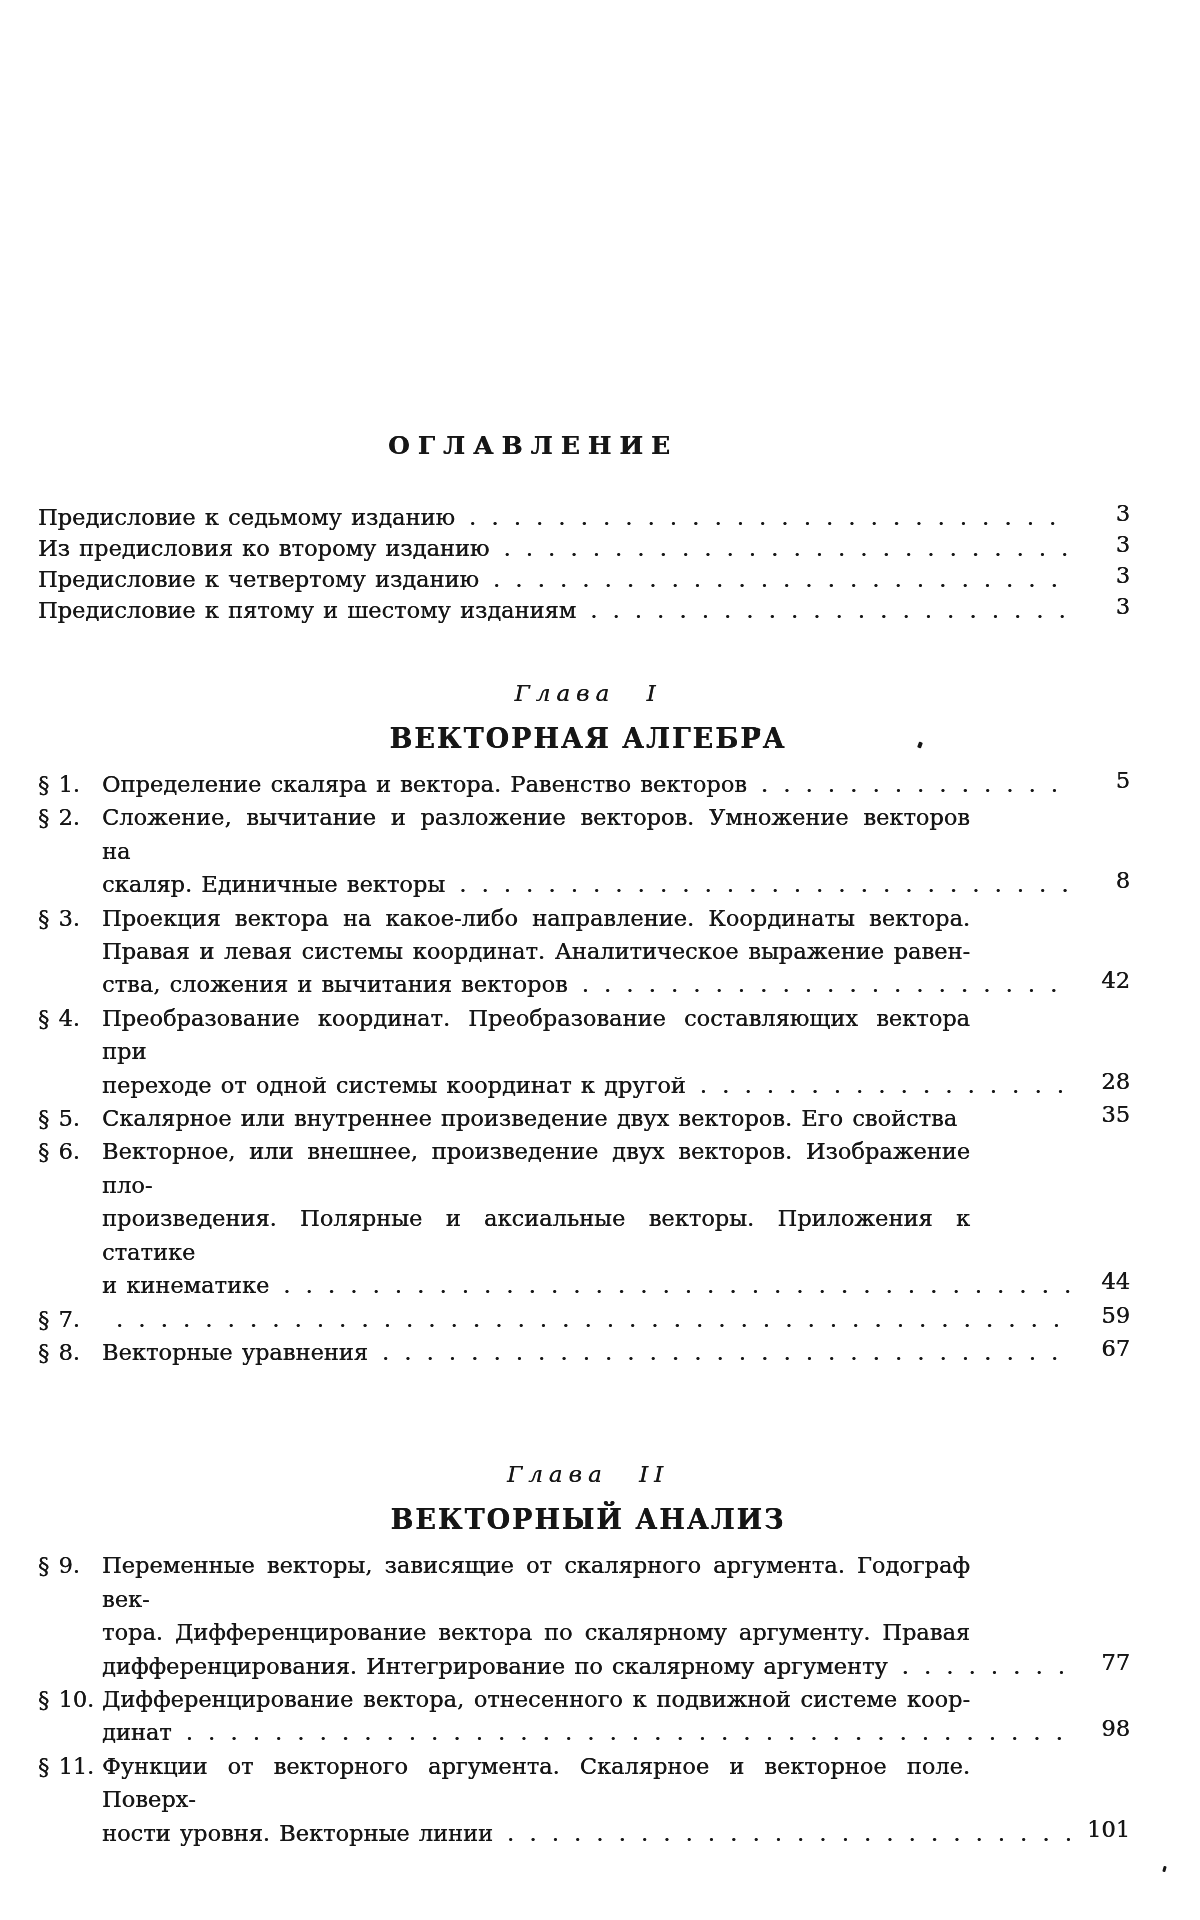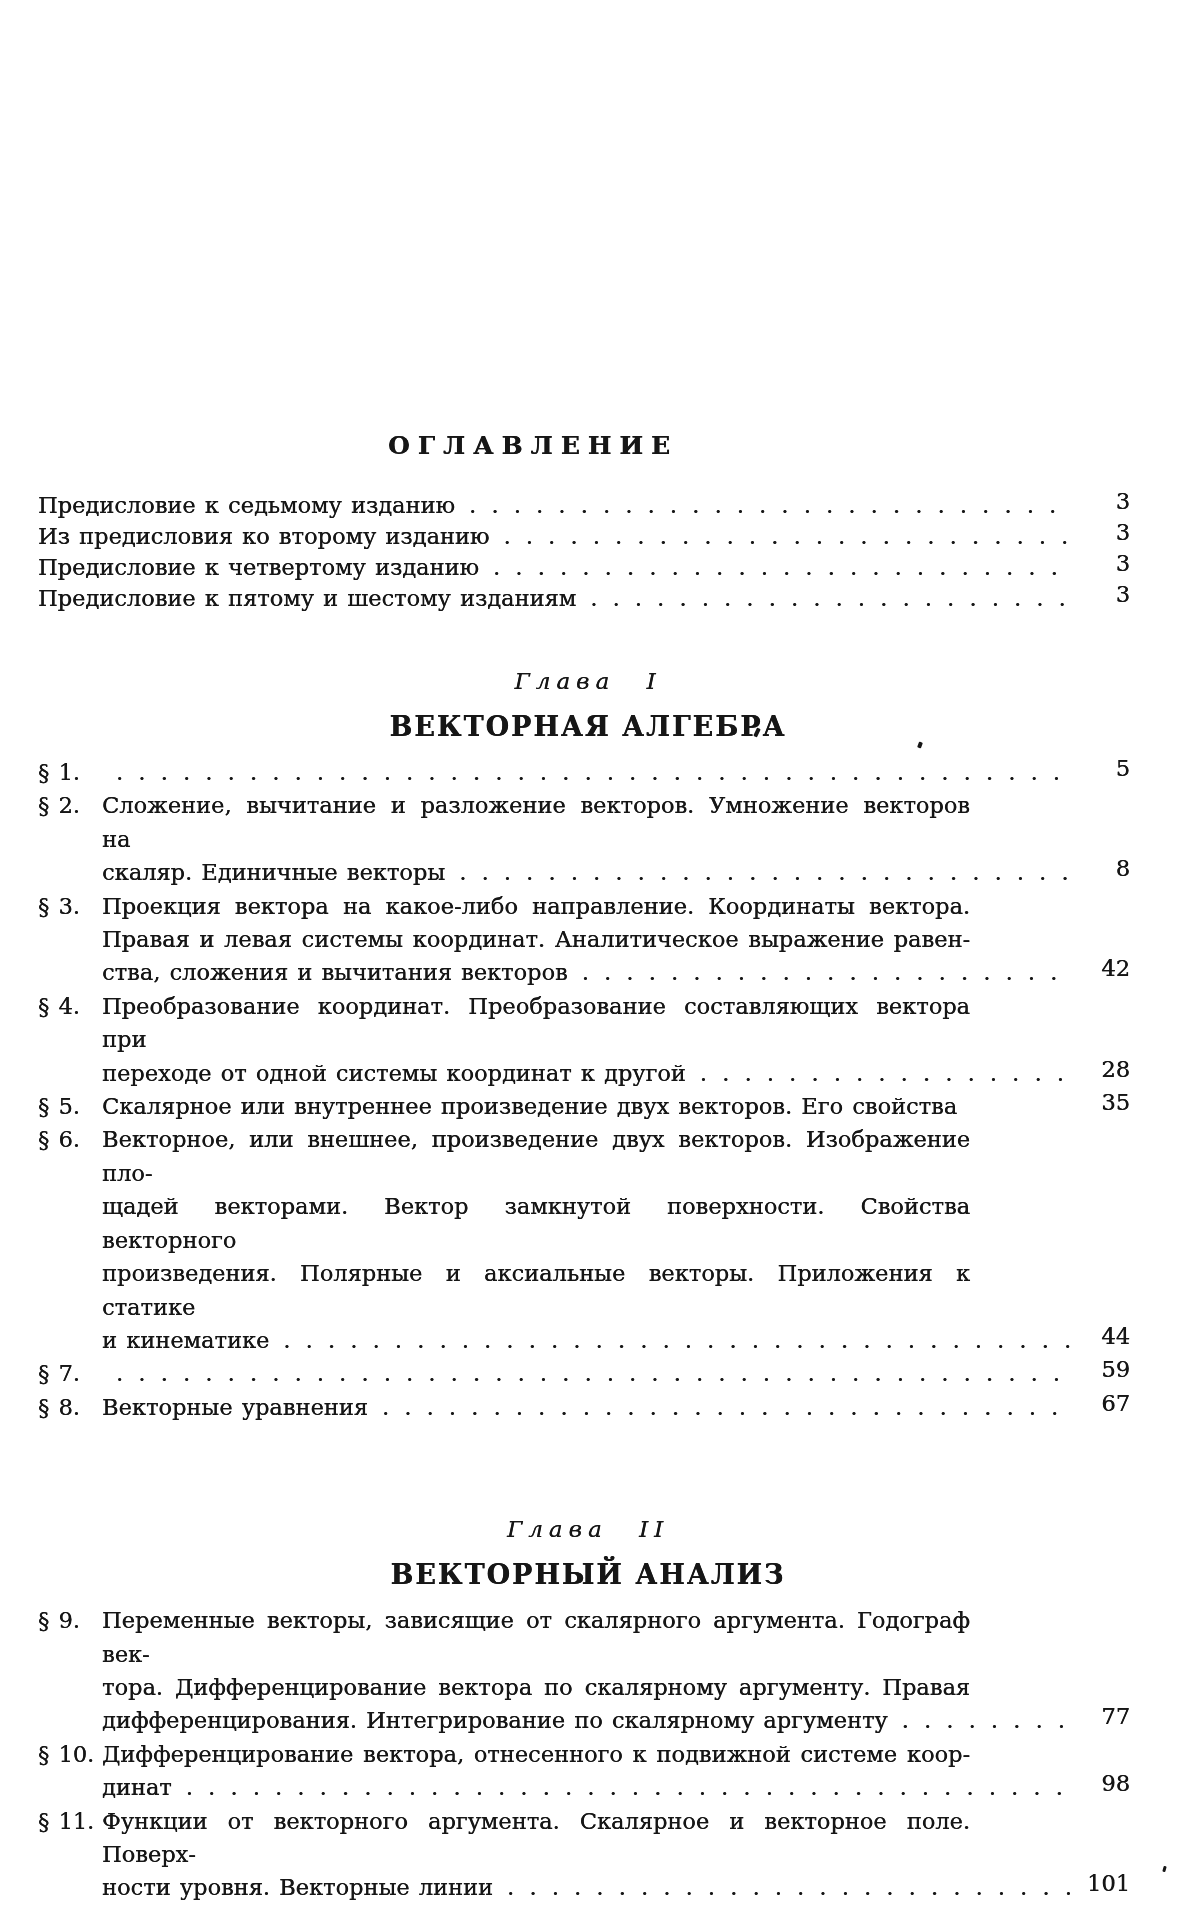--- a/index.html
+++ b/index.html
@@ -12,21 +12,21 @@
     text-shadow:0.3px 0 0 currentColor;
   }
   .content { width:1100px; margin-left:38px; }
 
   .title {
     margin:0; margin-top:430px; position:relative; left:-55px;
     text-align:center; font-size:25px; font-weight:bold;
     letter-spacing:8px; line-height:32px;
   }
 
-  .preface { margin-top:28px; }
+  .preface { margin-top:40px; }
   .preface .toc-row { line-height:31px; }
 
   .chapter-heading {
     margin:0; text-align:center; font-weight:normal; font-style:italic;
     font-size:23px; line-height:30px; letter-spacing:6px; word-spacing:18px;
   }
   .ch1 .chapter-heading { margin-top:52px; }
   .ch2 .chapter-heading { margin-top:90px; }
   .chapter-subheading {
     margin:0; margin-top:16px; text-align:center; font-weight:bold;
@@ -95,20 +95,21 @@
         </div>
       </section>
 
     <section class="ch1">
       <h2 class="chapter-heading">Глава I</h2>
       <h3 class="chapter-subheading">ВЕКТОРНАЯ АЛГЕБРА</h3>
       <div class="entries" id="ch1-entries">
           <div class="toc-entry">
             <div class="toc-row">
               <span class="toc-label">§ 1.</span>
+              <span class="toc-text">Определение скаляра и вектора. Равенство векторов</span>
               <span class="leader">. . . . . . . . . . . . . . . . . . . . . . . . . . . . . . . . . . . . . . . . . . . . . . . . . . . . . . . . . . . . </span>
               <span class="pagenum">5</span>
             </div>
           </div>
           <div class="toc-entry">
             <div class="toc-row">
               <span class="toc-label">§ 2.</span>
               <span class="toc-text just">Сложение, вычитание и разложение векторов. Умножение векторов на</span>
             </div>
             <div class="toc-row">
@@ -154,24 +155,20 @@
               <span class="pagenum">35</span>
             </div>
           </div>
           <div class="toc-entry">
             <div class="toc-row">
               <span class="toc-label">§ 6.</span>
               <span class="toc-text just">Векторное, или внешнее, произведение двух векторов. Изображение пло-</span>
             </div>
             <div class="toc-row">
               <span class="toc-indent"></span>
-              <span class="toc-text just">щадей векторами. Вектор замкнутой поверхности. Свойства векторного</span>
-            </div>
-            <div class="toc-row">
-              <span class="toc-indent"></span>
               <span class="toc-text just">произведения. Полярные и аксиальные векторы. Приложения к статике</span>
             </div>
             <div class="toc-row">
               <span class="toc-indent"></span>
               <span class="toc-text">и кинематике</span>
               <span class="leader">. . . . . . . . . . . . . . . . . . . . . . . . . . . . . . . . . . . . . . . . . . . . . . . . . . . . . . . . . . . . </span>
               <span class="pagenum">44</span>
             </div>
           </div>
           <div class="toc-entry">

